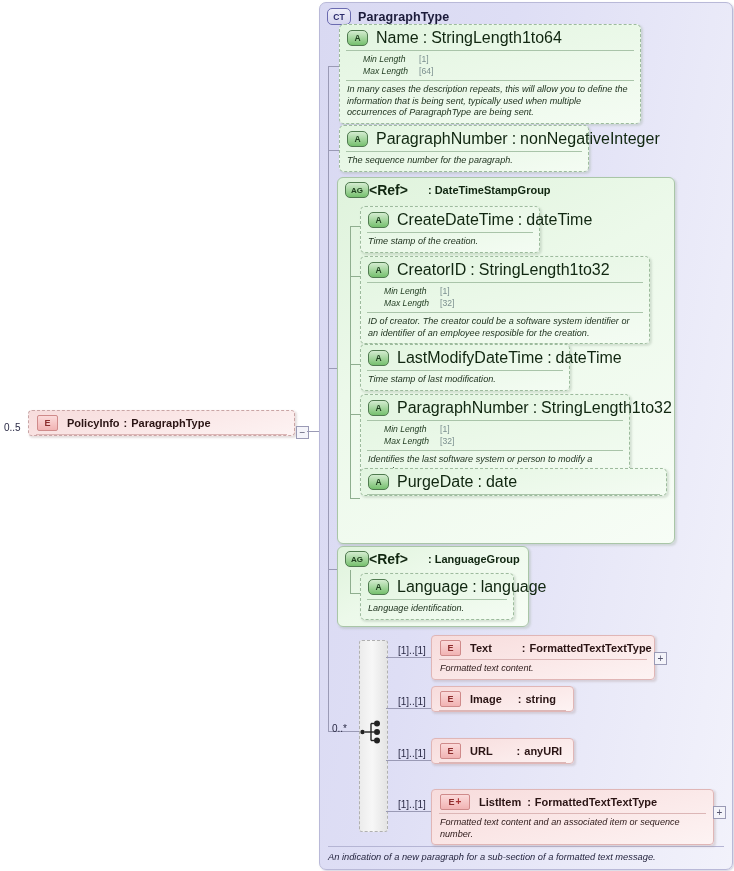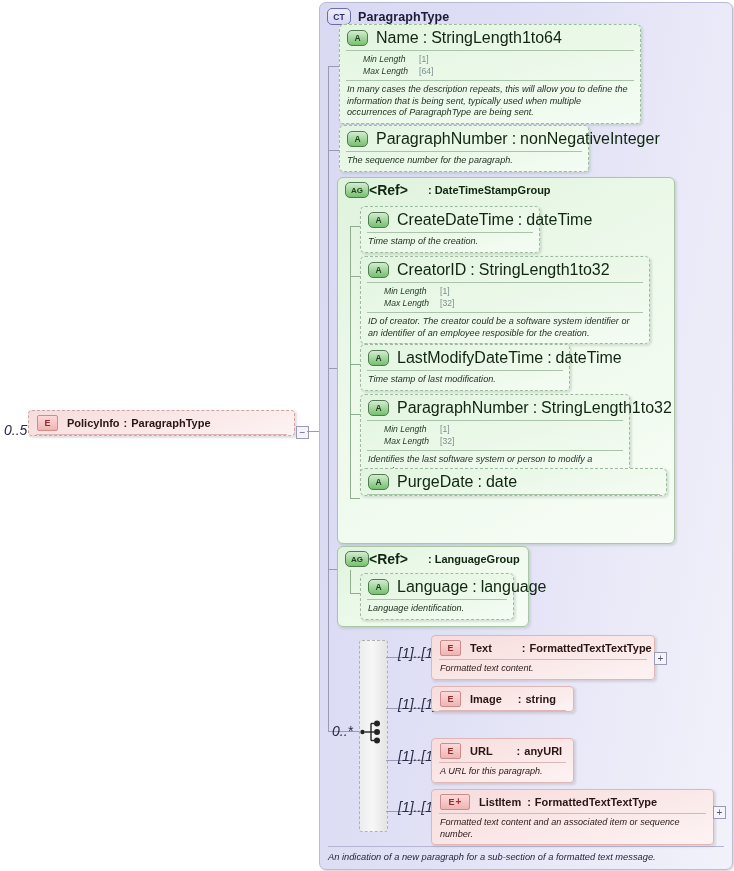--- a/index.html
+++ b/index.html
@@ -98,21 +98,21 @@
     font-size:10px;line-height:9px;color:#55556f;font-family:"Liberation Sans",sans-serif;
   }
 
   
   .comp-bar{
     position:absolute;left:359px;top:640px;width:27px;height:190px;
     background:linear-gradient(90deg,#ececec 0%,#f7f7f7 45%,#e4e4e4 100%);
     border:1.3px dashed #b0b0b0;border-radius:3px;
   }
   .comp-sym{position:absolute;left:360px;top:718px;width:26px;height:28px;}
-  .occ{position:absolute;font-size:14px;font-style:italic;color:#2a2a45;white-space:nowrap;}
+  .occ{position:absolute;font-size:10px;color:#2a2a45;white-space:nowrap;}
 </style>
 </head>
 <body>
 
 <div id="stage">
 
   <div class="occ" style="left:4px;top:422px;">0..5</div>
 
   <div class="elem dashed" style="left:28px;top:410px;width:265px;">
     <div class="elem-head">
@@ -317,21 +317,20 @@
     </div>
     <div class="rule-r"></div>
   </div>
 
   <div class="elem" style="left:431px;top:738px;width:141px;">
     <div class="elem-head">
       <span class="icon-e">E</span>
       <span class="elem-name"><span>URL</span><span style="margin:0 4px 0 24px">:</span><span>anyURI</span></span>
     </div>
     <div class="rule-r"></div>
-    <div class="doc-r">A URL for this paragraph.</div>
   </div>
 
   <div class="elem" style="left:431px;top:789px;width:281px;">
     <div class="elem-head">
       <span class="icon-e plus">
           <span>E</span>
           <span class="pl">+</span>
         </span>
       <span class="elem-name"><span>ListItem</span><span style="margin:0 4px 0 6px">:</span><span>FormattedTextTextType</span></span>
     </div>

